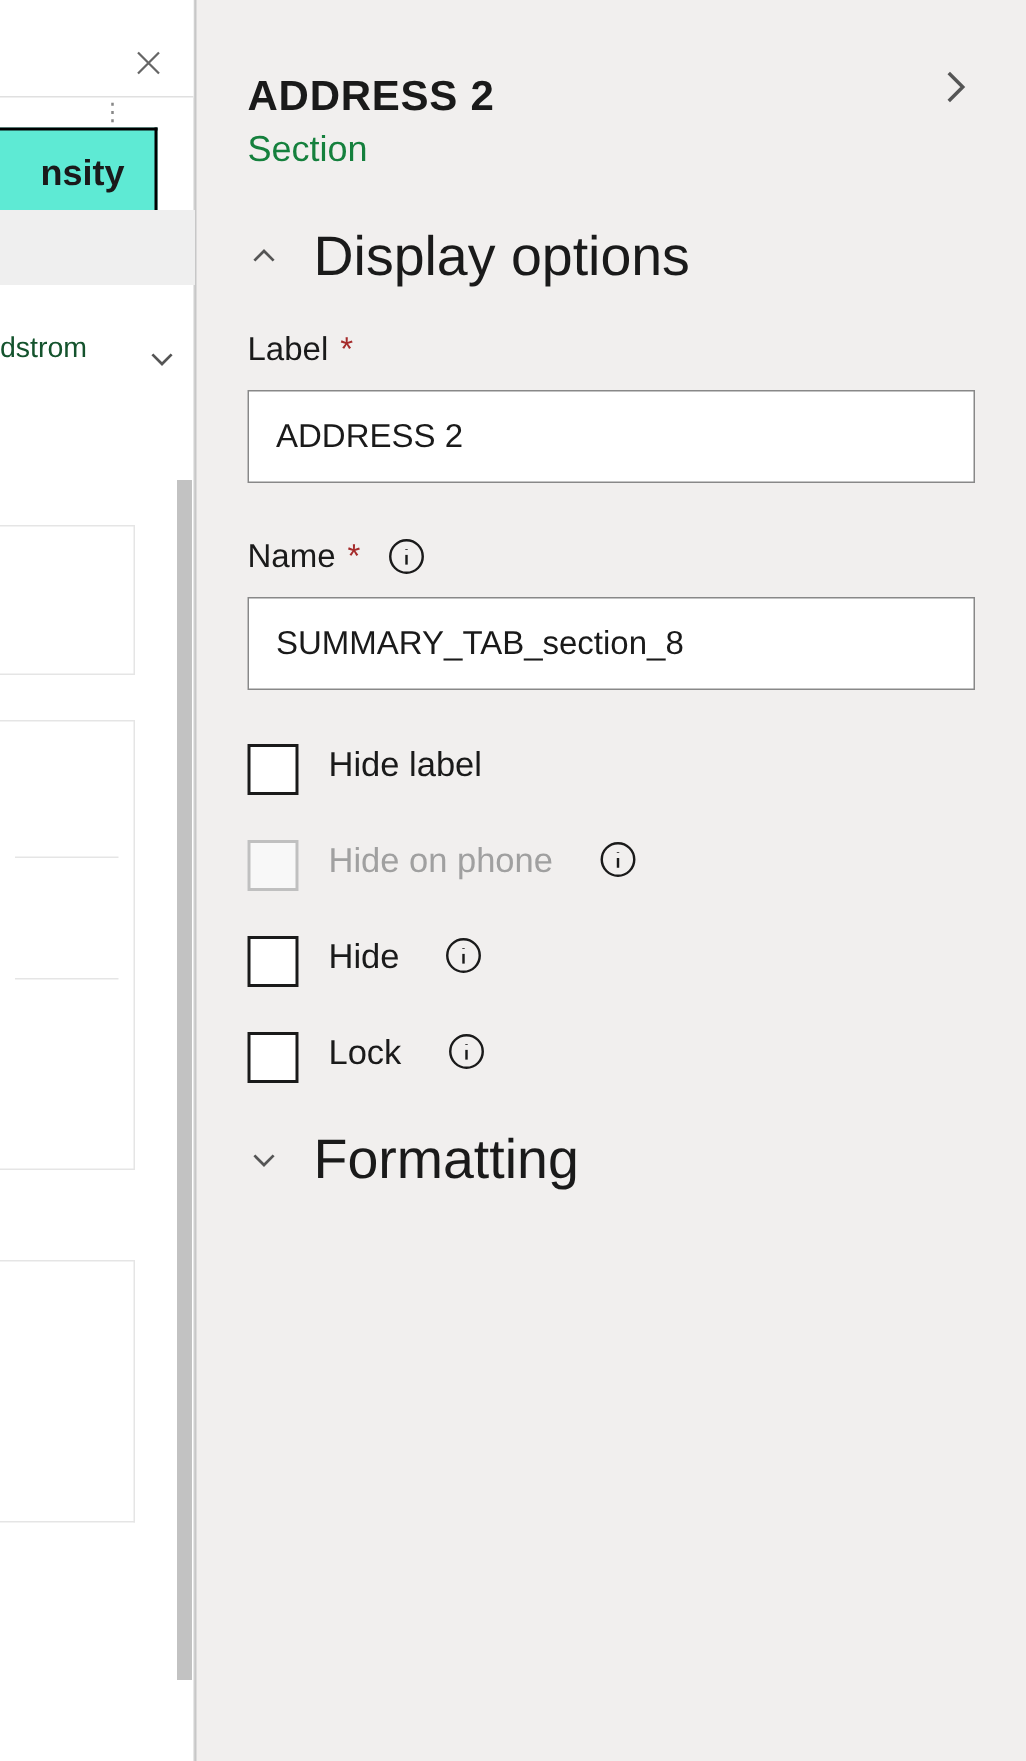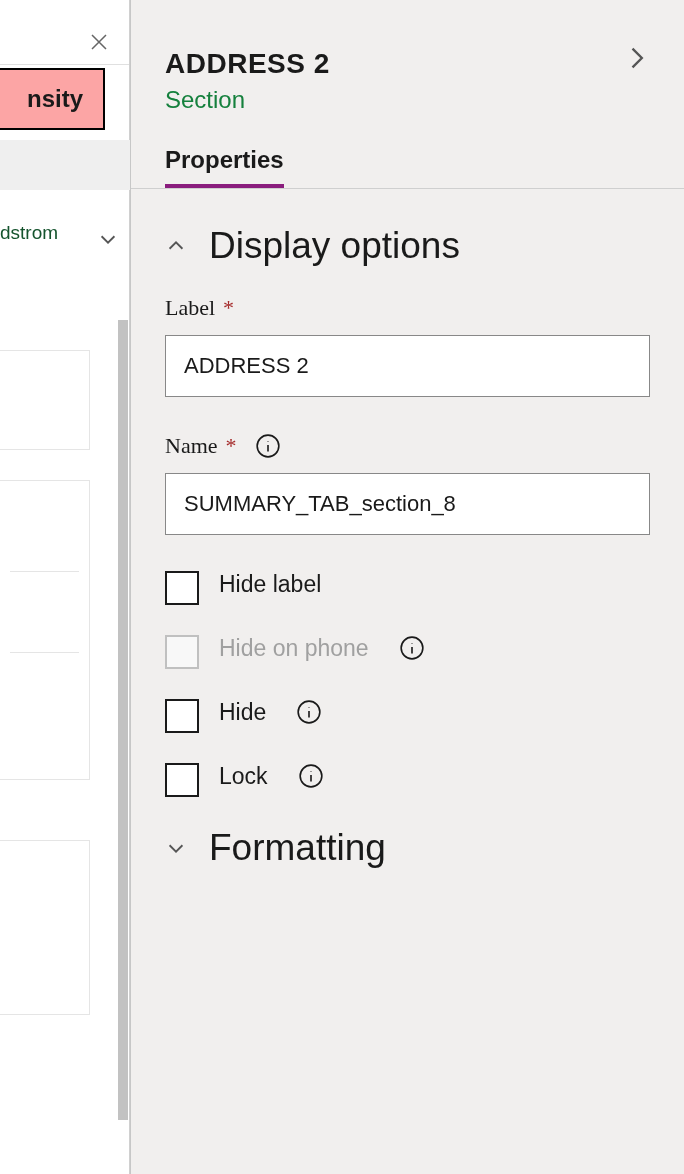--- a/index.html
+++ b/index.html
@@ -32,28 +32,28 @@
       top: 30px;
       width: 24px;
       height: 24px;
       cursor: pointer;
       color: #666;
     }
     .close-x svg { width: 24px; height: 24px; }
     .nsity-btn {
       position: absolute;
       left: 0;
-      top: 68px;
+      top: 85px;
       height: 62px;
       padding: 0 20px 0 0;
       text-align: right;
       line-height: 58px;
       font-size: 24px;
       font-weight: 600;
-      background: #fca5a5;
+      background: #5eead4;
       border: 2px solid #000;
       border-left: none;
       color: #1a1a1a;
       width: 105px;
     }
     .narrow-band {
       position: absolute;
       left: 0;
       top: 140px;
       width: 130px;
@@ -190,21 +190,20 @@
       color: #1a1a1a;
     }
 
     .field-label {
       font-size: 22px;
       color: #1a1a1a;
       margin-bottom: 14px;
       display: flex;
       align-items: center;
       gap: 8px;
-      font-family: Liberation Serif, serif;
     }
     .required-star { color: #a52b2b; font-size: 22px; }
     .info-icon {
       display: inline-flex;
       width: 26px;
       height: 26px;
       margin-left: 10px;
       color: #1a1a1a;
     }
     .info-icon svg { width: 26px; height: 26px; }
@@ -285,23 +284,20 @@
   <div class="panel-header">
     <div class="panel-title">ADDRESS 2</div>
     <div class="panel-subtitle">Section</div>
     <div class="collapse-chevron">
       <svg viewBox="0 0 24 24" fill="none" stroke="currentColor" stroke-width="2">
           <path d="M9 4 L17 12 L9 20"></path>
         </svg>
     </div>
   </div>
 
-  <div class="tab-row">
-    <div class="tab">Properties</div>
-  </div>
 
   <div class="panel-body">
 
     <div class="section-header">
       <span class="chev">
         <svg viewBox="0 0 24 24" fill="none" stroke="currentColor" stroke-width="2">
             <path d="M5 15 L12 8 L19 15"></path>
           </svg>
       </span>
       <span class="section-title">Display options</span>

